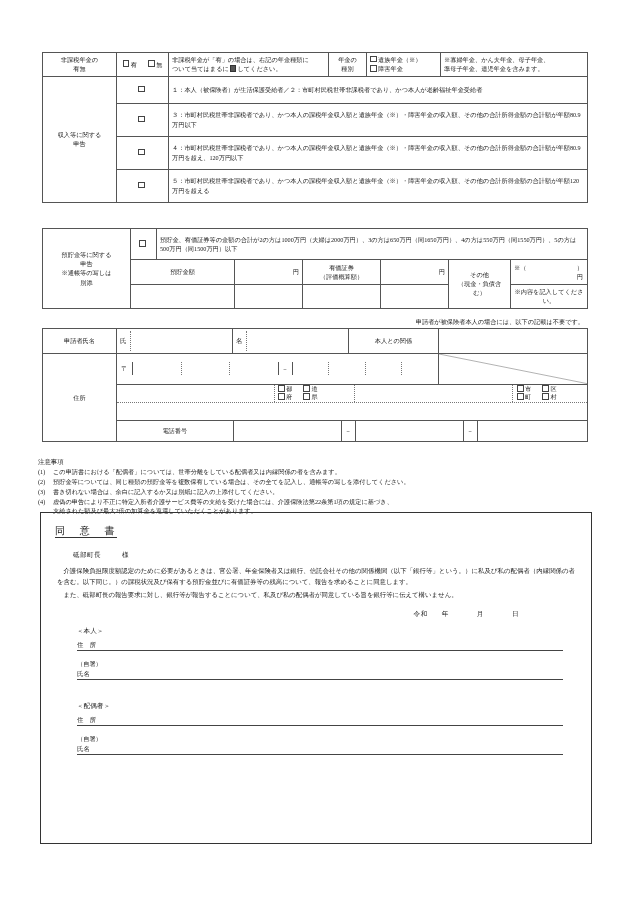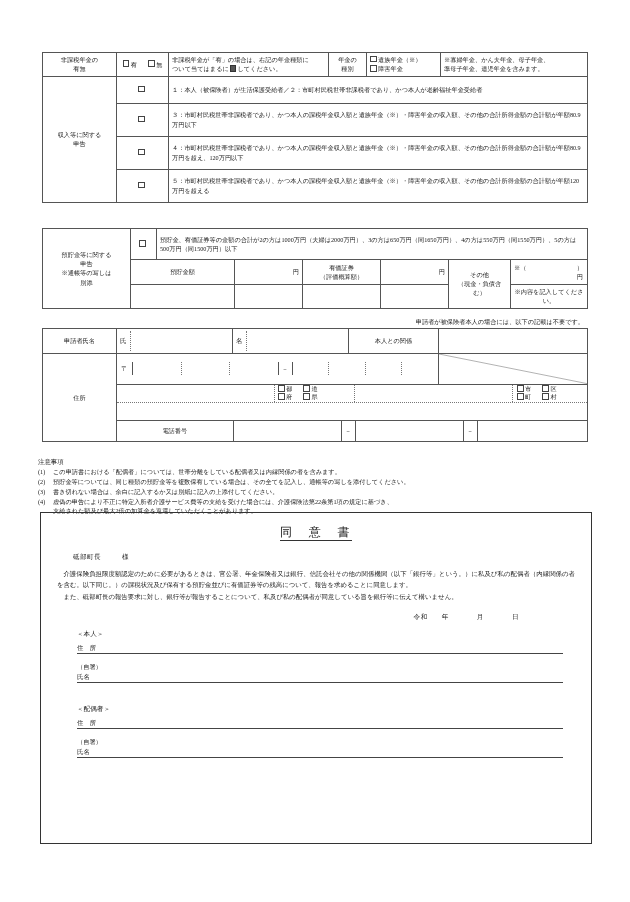--- a/index.html
+++ b/index.html
@@ -97,22 +97,21 @@
     display: flex;
     font-size: 6.2px;
     line-height: 1.62;
   }
   .note-num { width: 15px; flex: 0 0 15px; }
   .note-txt { flex: 1 1 auto; }
   .note-cont { padding-left: 15px; }
 
   
   .consent-title {
-    text-align: center;
-    font-size: 12px;
+    font-size: 10px;
     letter-spacing: 2.4px;
     margin: 1px 0 11px 0;
   }
   .consent-title span {
     border-bottom: 0.7px solid #333;
     padding-bottom: 0.5px;
   }
   .consent-to {
     font-size: 6.6px;
     margin: 0 0 7px 18px;

